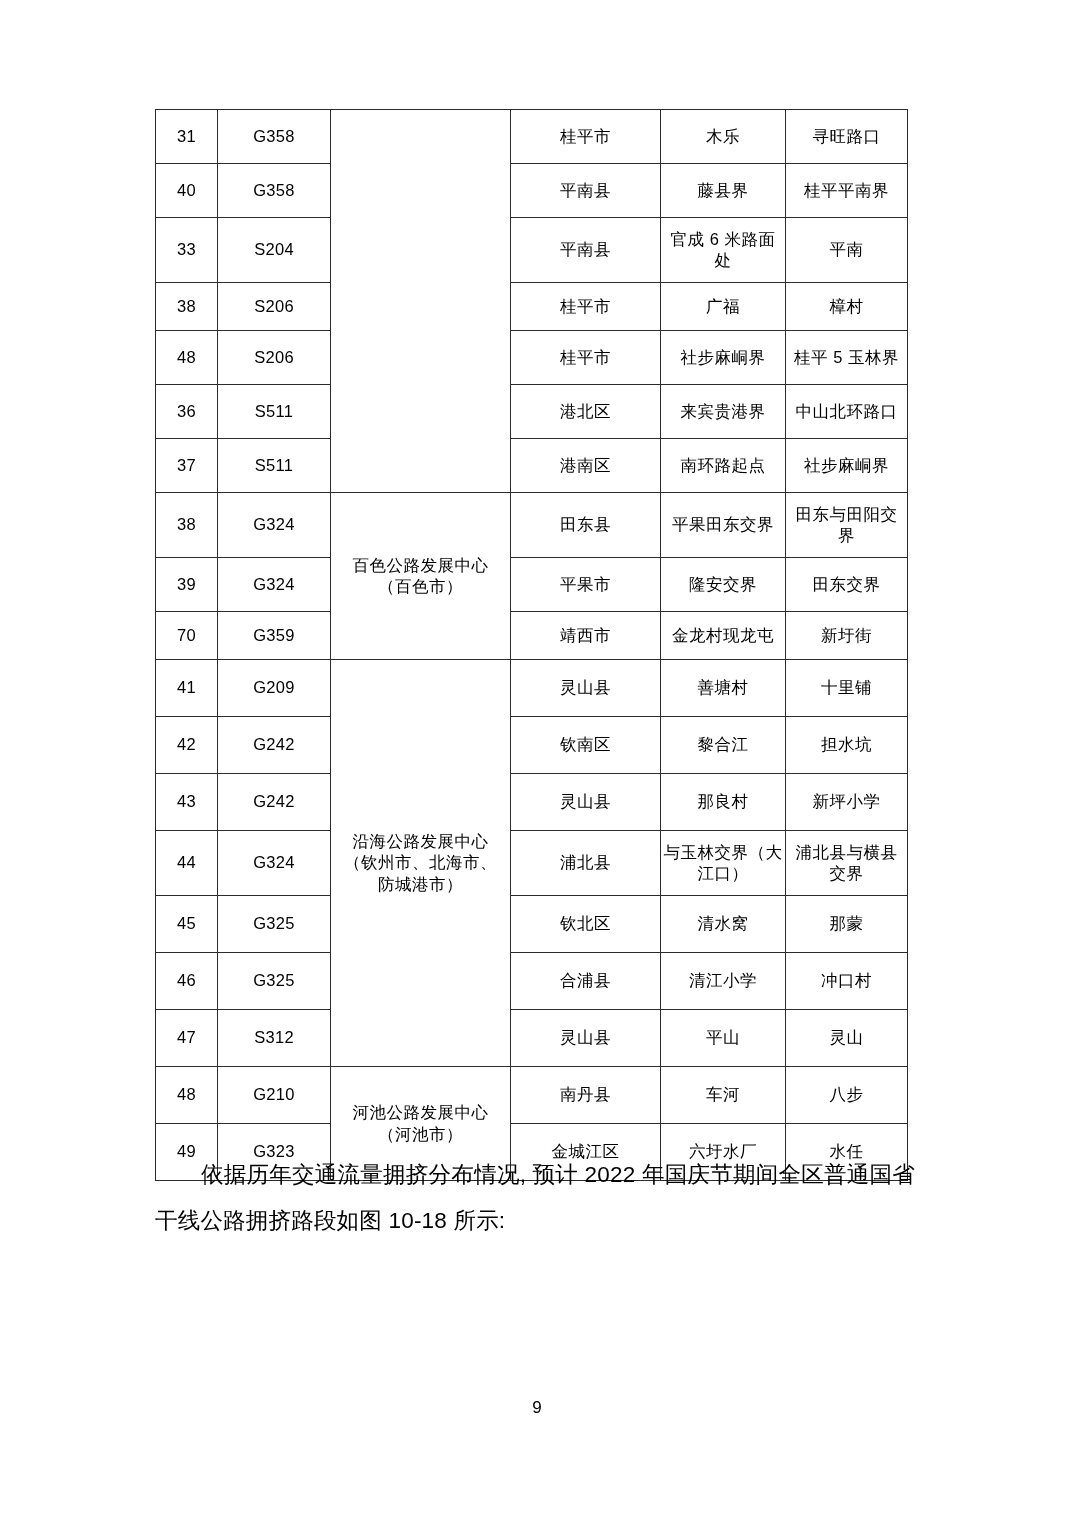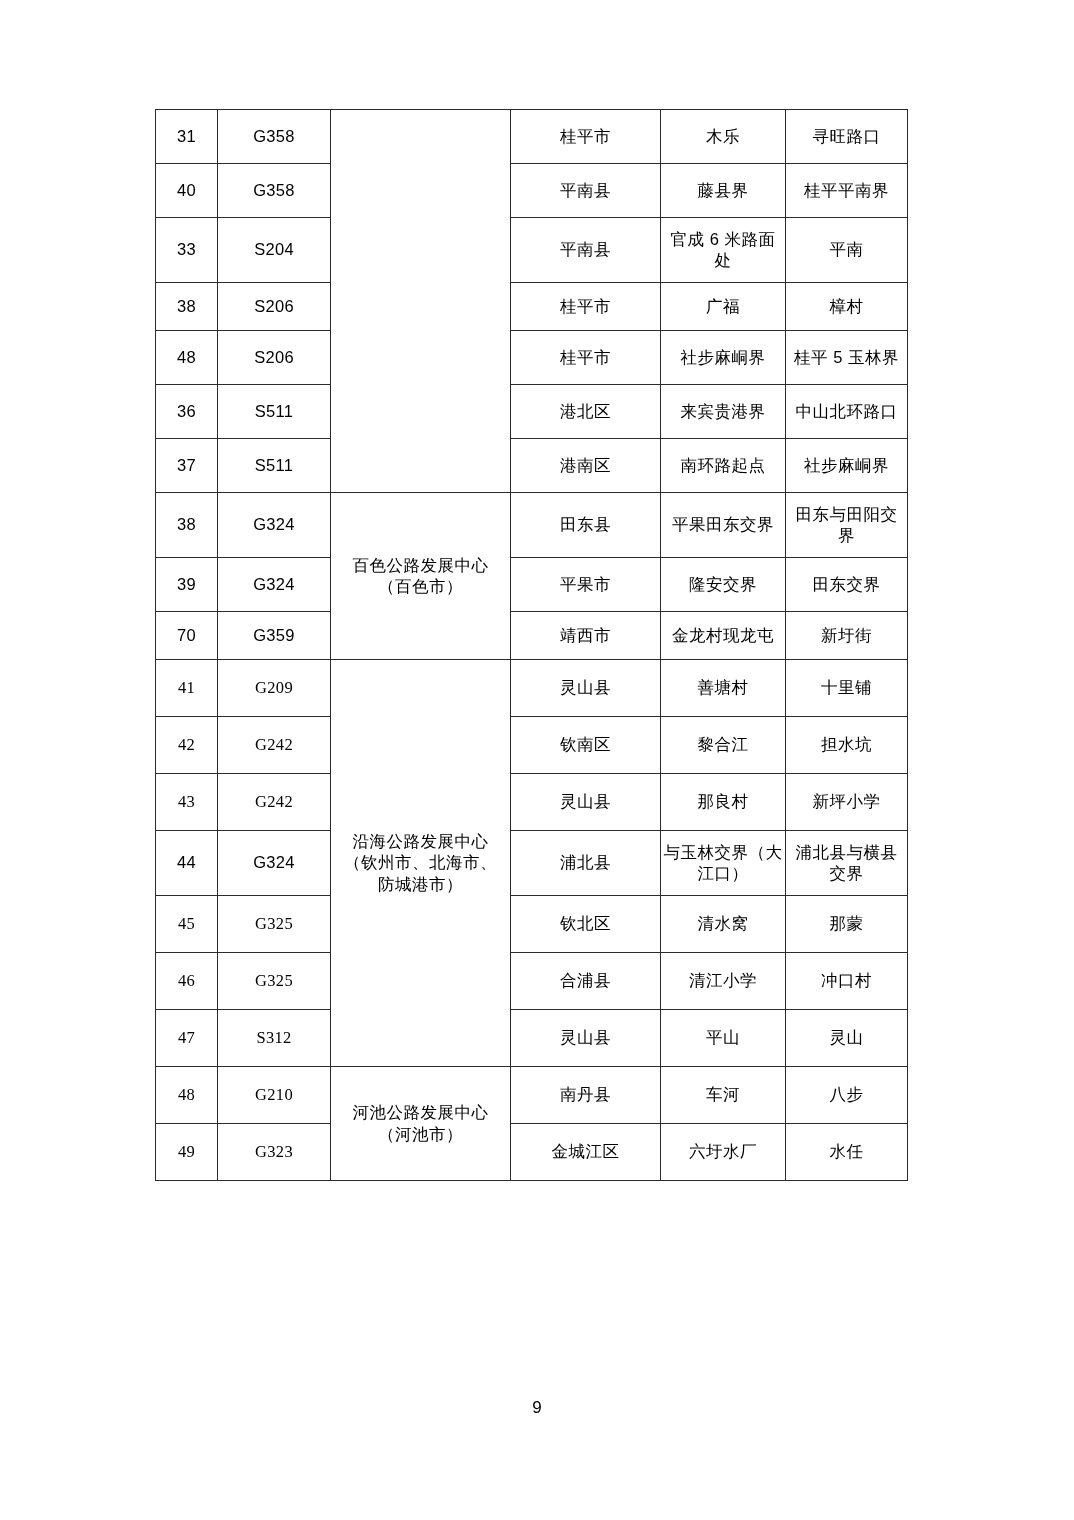--- a/index.html
+++ b/index.html
@@ -68,21 +68,21 @@
     font-size: 17px;
     letter-spacing: 0.5px;
     line-height: 1.55;
   }
   
   td.noborder-top {
     border-top: none;
   }
 
   
-  tr.h-tall  td { height: 50px; font-family: Liberation Serif, serif; }
+  tr.h-tall  td { height: 50px; }
   tr.h-mid   td { height: 47px; }
   tr.h-short td { height: 41px; }
   tr.h-two   td { height: 58px; }
 
   
   .para {
     position: absolute;
     left: 155px;
     top: 1152px;
     width: 760px;
@@ -285,16 +285,17 @@
           <td class="route">G323</td>
           <td class="cn">金城江区</td>
           <td class="cn">六圩水厂</td>
           <td class="cn">水任</td>
         </tr>
 
       </tbody>
     </table>
   </div>
 
+  <div class="para"><span class="indent"></span><span>依据历年交通流量拥挤分布情况, 预计 2022 年国庆节期间全区普通国省干线公路拥挤路段如图 10-18 所示:</span></div>
 
   <div class="pageno">9</div>
 
 </div>
 
 </body></html>

